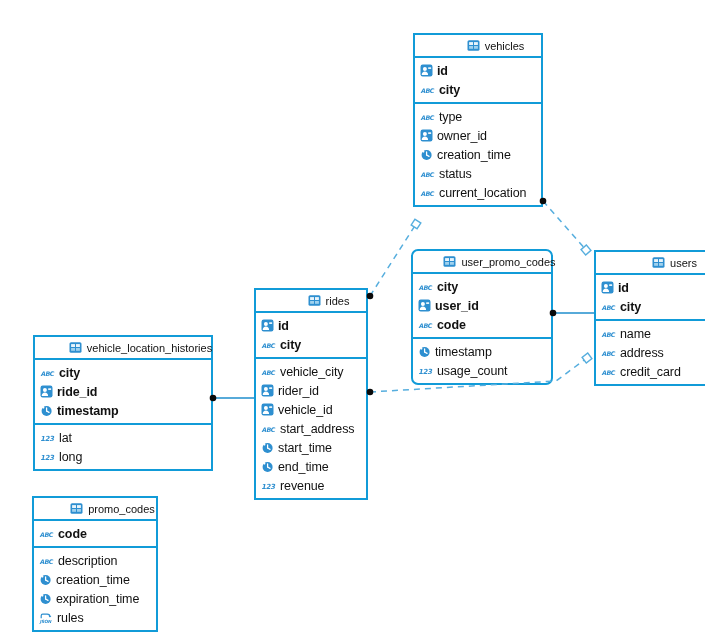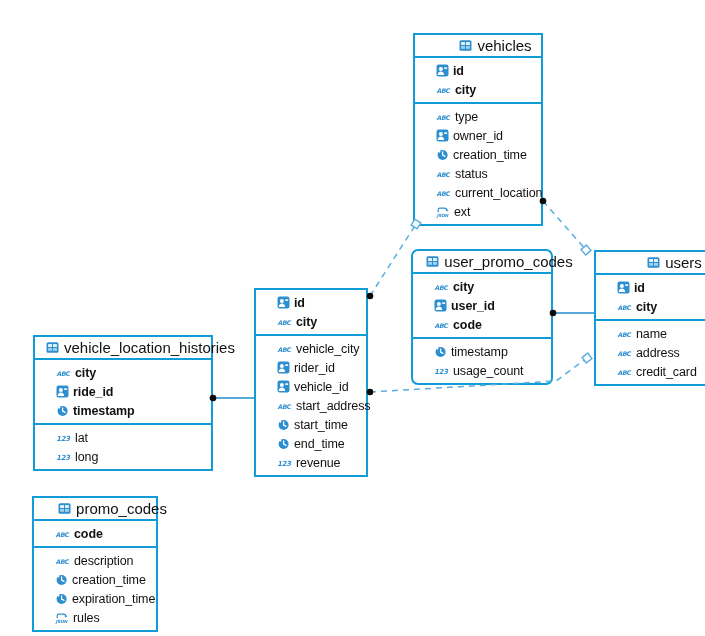--- a/index.html
+++ b/index.html
@@ -7,25 +7,25 @@
     position:relative;width:705px;height:636px;background:#fff;overflow:hidden;
     font-family:"Liberation Sans","DejaVu Sans",sans-serif;
     --accent:#119bd8; --ink:#111111;
   }
   .er-table{
     position:absolute;background:#fff;border:2px solid var(--accent);
     box-sizing:border-box;z-index:1;
   }
   .er-header{
     height:21px;display:flex;align-items:center;justify-content:center;gap:5px;
-    border-bottom:2px solid var(--accent);font-size:15px;color:var(--ink);
+    border-bottom:2px solid var(--accent);font-size:11px;color:var(--ink);
     white-space:nowrap;
     padding-left:35px;
   }
-  .er-section{padding:3px 16px;}
+  .er-section{padding:3px 0;}
   .er-section.pk{border-bottom:2px solid var(--accent);}
   .er-row{
     height:19px;display:flex;align-items:center;gap:4px;padding:0 5px;
     font-size:12.5px;color:var(--ink);white-space:nowrap;letter-spacing:-0.1px;
   }
   .er-row.pk .col-name{font-weight:bold;}
   .col-icon{display:inline-flex;flex:0 0 auto;align-items:flex-end;justify-content:center;font-style:italic;}
   .overlay{position:absolute;left:0;top:0;width:705px;height:636px;z-index:3;pointer-events:none;}
 </style>
 </head>
@@ -131,30 +131,20 @@
           <span class="col-name">status</span>
         </div>
         <div class="er-row">
           <span class="col-icon">
             <svg width="15" height="13" viewBox="0 0 15 13">
               <text x="7.5" y="9.5" text-anchor="middle" font-family="DejaVu Sans, sans-serif" font-size="6.3" font-weight="bold" fill="#2e8fd0" letter-spacing="-0.5">ABC</text>
             </svg>
           </span>
           <span class="col-name">current_location</span>
         </div>
-        <div class="er-row">
-          <span class="col-icon">
-            <svg width="14" height="13" viewBox="0 0 14 13">
-              <path d="M2.2 7.3 L2.2 4.7 Q2.2 3.2 3.7 3.2 L8.2 3.2 Q10.9 3.2 10.9 5.5 L10.9 6.1" fill="none" stroke="#2e8fd0" stroke-width="1.2"></path>
-              <path d="M10.9 6.6 L12.4 4.9 L9.5 4.7 Z" fill="#2e8fd0"></path>
-              <text x="6.7" y="11.8" text-anchor="middle" font-family="DejaVu Sans, sans-serif" font-size="4.3" font-weight="bold" fill="#2e8fd0">JSON</text>
-            </svg>
-          </span>
-          <span class="col-name">ext</span>
-        </div>
       </div>
     </div>
     <div class="er-table" style="left: 411px; top: 249px; width: 142px; border-radius: 7px;">
       <div class="er-header">
         <span class="col-icon">
           <svg width="13" height="13" viewBox="0 0 13 13">
             <rect x="0.5" y="1.2" width="12" height="10.6" rx="1.6" fill="#2e8fd0"></rect>
             <rect x="2.1" y="3.1" width="3.9" height="2.9" fill="#e8f4fb"></rect>
             <rect x="7" y="3.1" width="3.9" height="2.9" fill="#e8f4fb"></rect>
             <rect x="2.1" y="7" width="3.9" height="2.8" fill="#9fd1ee"></rect>
@@ -269,20 +259,32 @@
           <span class="col-icon">
             <svg width="15" height="13" viewBox="0 0 15 13">
               <text x="7.5" y="9.5" text-anchor="middle" font-family="DejaVu Sans, sans-serif" font-size="6.3" font-weight="bold" fill="#2e8fd0" letter-spacing="-0.5">ABC</text>
             </svg>
           </span>
           <span class="col-name">credit_card</span>
         </div>
       </div>
     </div>
     <div class="er-table" style="left: 254px; top: 288px; width: 114px;">
+      <div class="er-header">
+        <span class="col-icon">
+          <svg width="13" height="13" viewBox="0 0 13 13">
+            <rect x="0.5" y="1.2" width="12" height="10.6" rx="1.6" fill="#2e8fd0"></rect>
+            <rect x="2.1" y="3.1" width="3.9" height="2.9" fill="#e8f4fb"></rect>
+            <rect x="7" y="3.1" width="3.9" height="2.9" fill="#e8f4fb"></rect>
+            <rect x="2.1" y="7" width="3.9" height="2.8" fill="#9fd1ee"></rect>
+            <rect x="7" y="7" width="3.9" height="2.8" fill="#9fd1ee"></rect>
+          </svg>
+        </span>
+        <span>rides</span>
+      </div>
       <div class="er-section pk">
         <div class="er-row pk">
           <span class="col-icon">
             <svg width="13" height="13" viewBox="0 0 13 13">
               <rect x="0.5" y="0.5" width="12" height="12" rx="2.2" fill="#2e8fd0"></rect>
               <rect x="8.1" y="3.3" width="3.1" height="1.6" rx="0.4" fill="#e8f4fb"></rect>
               <circle cx="4.9" cy="4.9" r="2" fill="#fff"></circle>
               <path d="M1.7 10.9 C1.7 8.6 3.1 7.4 4.9 7.4 C6.7 7.4 8.1 8.6 8.1 10.9 Z" fill="#fff"></path>
             </svg>
           </span>

